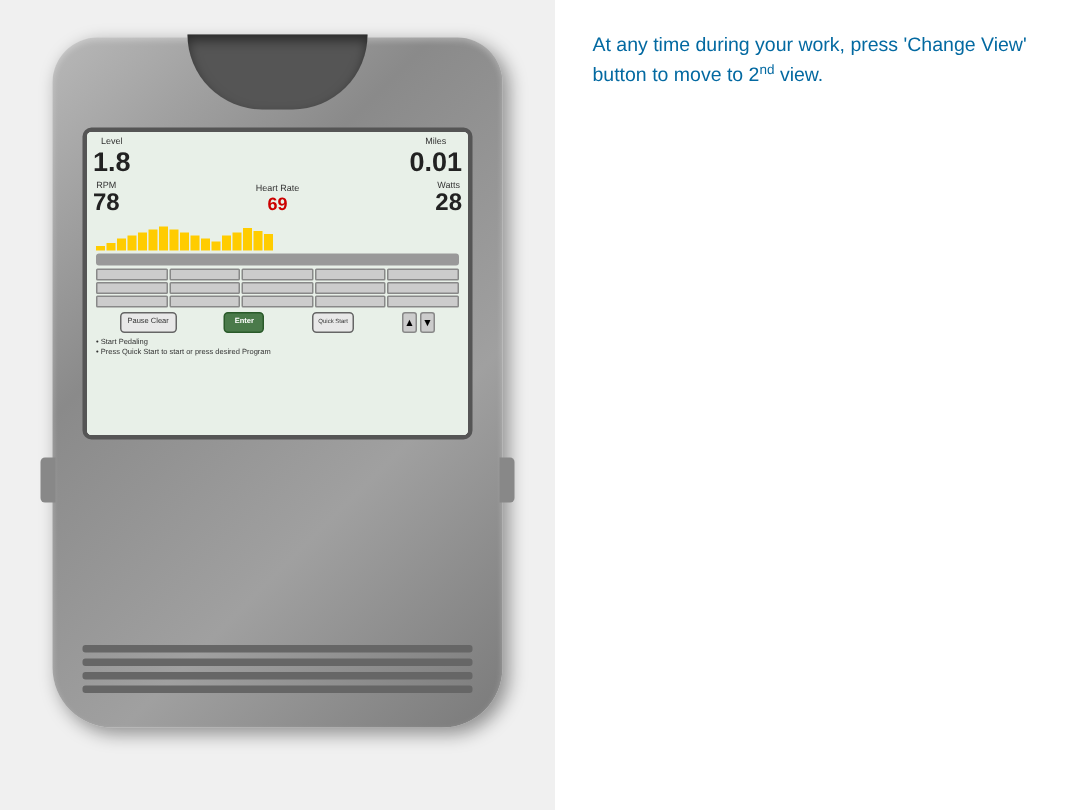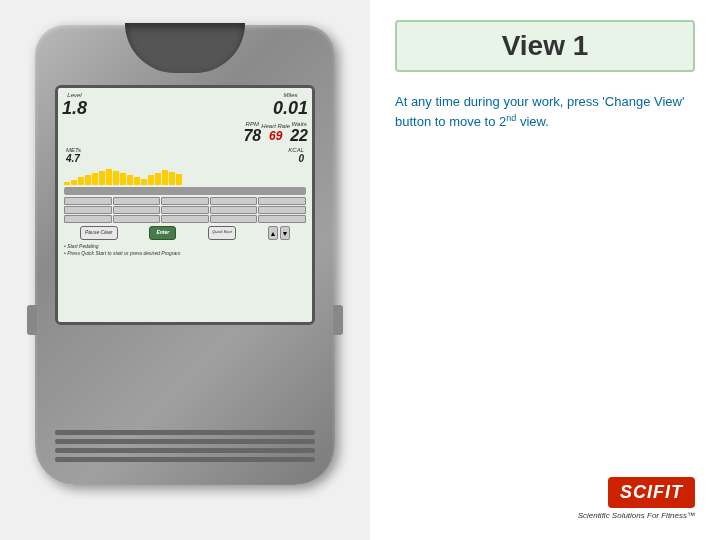--- a/index.html
+++ b/index.html
@@ -52,26 +52,25 @@
       transform: translateX(-50%);
       box-shadow: inset 0 4px 8px rgba(0,0,0,0.5);
     }
 
     
     .screen-container {
       position: absolute;
       top: 60px;
       left: 20px;
       right: 20px;
-      height: 240px;
+      height: 208px;
       background: #ffffff;
       border: 3px solid #555;
       border-radius: 6px;
       overflow: hidden;
-      font-style: italic;
     }
 
     .screen {
       width: 100%;
       height: 100%;
       background: #e8f0e8;
       padding: 4px;
       font-size: 8px;
       position: relative;
     }
@@ -88,21 +87,21 @@
     }
 
     .screen-value-large {
       font-size: 18px;
       font-weight: bold;
       color: #222;
     }
 
     .screen-center-row {
       display: flex;
-      justify-content: flex-end;
+      justify-content: space-between;
       align-items: center;
       margin: 2px 0;
     }
 
     .screen-rpm-section {
       text-align: center;
     }
 
     .screen-heart-section {
       text-align: center;
@@ -397,34 +396,24 @@
             <div class="screen-rpm-section">
               <div class="screen-label">RPM</div>
               <div class="rpm-value">78</div>
             </div>
             <div class="screen-heart-section">
               <div class="screen-label">Heart Rate</div>
               <div class="heart-value">69</div>
             </div>
             <div class="screen-watts-section">
               <div class="screen-label">Watts</div>
-              <div class="watts-value">22</div>
+              <div class="watts-value">28</div>
             </div>
           </div>
 
-          <div class="mets-row">
-            <div>
-              <div class="screen-label">METs</div>
-              <div class="mets-value">4.7</div>
-            </div>
-            <div style="text-align:right">
-              <div class="screen-label">KCAL</div>
-              <div class="kcal-value">0</div>
-            </div>
-          </div>
 
           <div class="bar-chart" id="bar-chart">
           <div class="bar" style="height: 3px;"></div>
               <div class="bar" style="height: 5px;"></div>
               <div class="bar" style="height: 8px;"></div>
               <div class="bar" style="height: 10px;"></div>
               <div class="bar" style="height: 12px;"></div>
               <div class="bar" style="height: 14px;"></div>
               <div class="bar" style="height: 16px;"></div>
               <div class="bar" style="height: 14px;"></div>
@@ -482,29 +471,20 @@
         <div class="vent-slot"></div>
         <div class="vent-slot"></div>
         <div class="vent-slot"></div>
       </div>
     </div>
   </div>
 </div>
 
 <div class="right-panel">
 
-  <div class="view-title-box">
-    <span class="view-title">View 1</span>
-  </div>
 
 
   <div class="description-text">
     <span>At any time during your work, press 'Change View' button to move to 2</span><sup>nd</sup><span> view.</span>
   </div>
 
-  <div class="logo-section">
-    <div class="scifit-logo">
-      <div class="logo-box">SCIFIT</div>
-      <div class="logo-tagline">Scientific Solutions For Fitness™</div>
-    </div>
-  </div>
 
 </div>
 
 </body></html>

